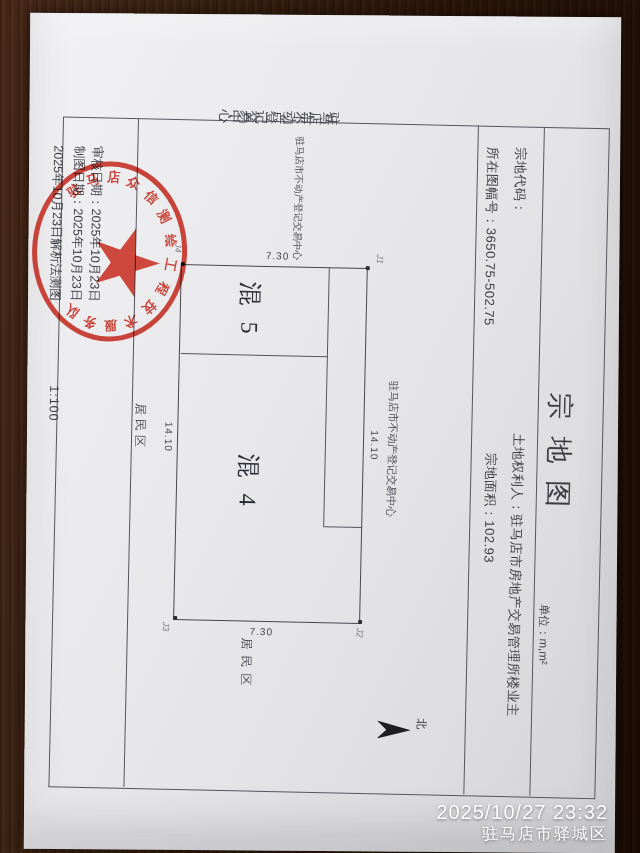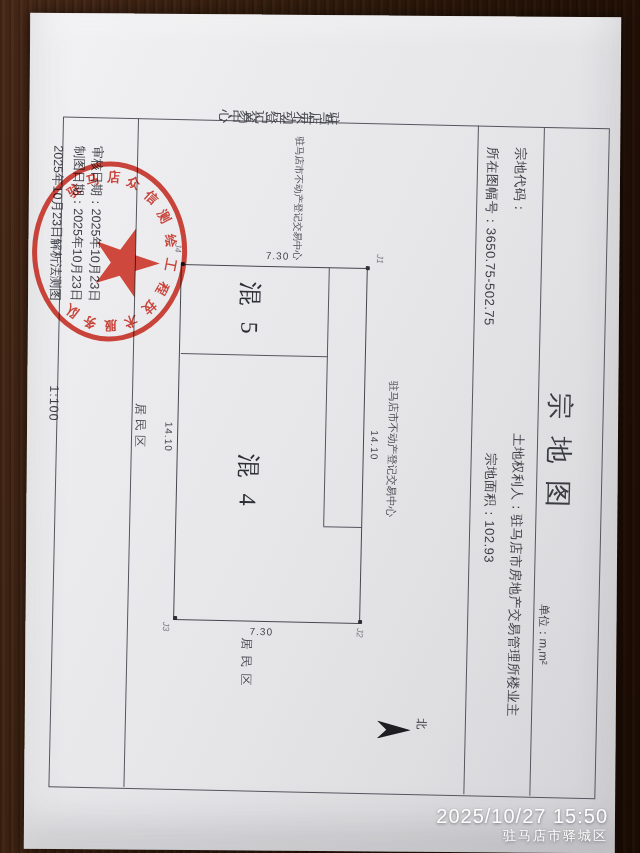--- a/index.html
+++ b/index.html
@@ -47,21 +47,21 @@
   .north-arrow{position:absolute;left:700px;top:194px;width:18px;height:34px;background:#1e1e22;
     clip-path:polygon(50% 0%,100% 100%,50% 72%,0% 100%);}
   .agency-vert{position:absolute;left:90px;top:266px;writing-mode:vertical-lr;font-size:13.5px;
     letter-spacing:9px;color:#45464d;font-family:"Liberation Serif",serif;}
   .stamp-wrap{mix-blend-mode:multiply;}
   .timestamp{
     position:absolute;right:32px;bottom:10px;text-align:right;color:#fefefe;
     text-shadow:0 1px 3px rgba(40,40,45,.55);line-height:1.1;
   }
   .timestamp .t1{font-size:20px;letter-spacing:1px;}
-  .timestamp .t2{font-size:13px;letter-spacing:2px;margin-top:2px;}
+  .timestamp .t2{font-size:16px;letter-spacing:2px;margin-top:2px;}
 </style>
 </head>
 <body>
 
 <div class="paper">
   <div class="doc">
 
     <div class="border-rect"></div>
     <div class="line" style="left:103px;top:73px;width:669px;height:1px;"></div>
     <div class="line" style="left:103px;top:139px;width:669px;height:1px;"></div>
@@ -139,15 +139,15 @@
           <span style="left: 160.91px; top: 95.7286px; transform: translate(-50%, -50%) rotate(106.615deg);">务</span>
           <span style="left: 149.867px; top: 114.443px; transform: translate(-50%, -50%) rotate(126deg);">队</span>
         </div>
 
     </div>
 
   </div>
 </div>
 
 <div class="timestamp">
-  <div class="t1">2025/10/27 15:50</div>
+  <div class="t1">2025/10/27 23:32</div>
   <div class="t2">驻马店市驿城区</div>
 </div>
 
 </body></html>

